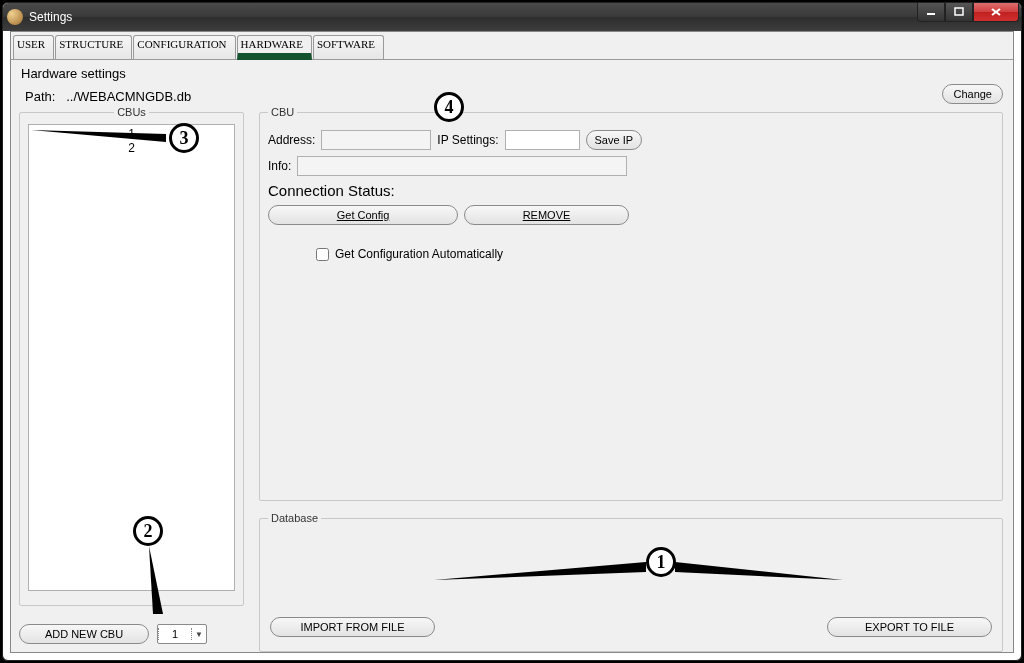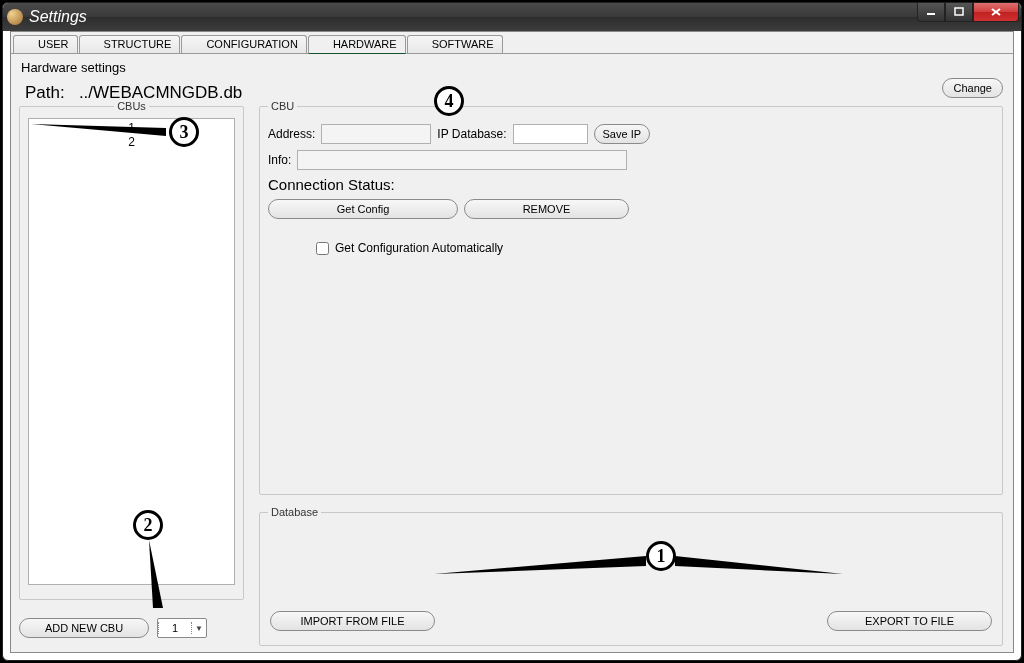--- a/index.html
+++ b/index.html
@@ -31,21 +31,21 @@
   align-items: center;
   padding: 0 4px;
   color: #fff;
   position: relative;
 }
 .titlebar .icon {
   width: 16px; height: 16px; margin-right: 6px;
   background: radial-gradient(circle at 30% 30%, #f0d090, #a07030);
   border-radius: 50%;
 }
-.titlebar .title { font-size: 16px; font-style: italic; }
+.titlebar .title { font-size: 12px; }
 .win-controls {
   position: absolute; right: 2px; top: 0; display: flex;
 }
 .win-btn {
   width: 28px; height: 19px;
   background: linear-gradient(to bottom,#555,#333);
   border: 1px solid #222; border-top: none;
   display: flex; align-items: center; justify-content: center;
   font-size: 10px; color: #eee;
 }
@@ -60,43 +60,44 @@
   left: 7px; right: 7px; top: 28px; bottom: 7px;
   background: #f0f0f0;
   border: 1px solid #888;
 }
 .tabstrip {
   display: flex;
   padding: 2px 2px 0 2px;
   background: #f0f0f0;
 }
 .tab {
-  padding: 2px 8px 3px 24px;
+  padding: 2px 8px 3px 3px;
   border: 1px solid #9a9a9a;
   border-bottom: none;
   background: linear-gradient(to bottom,#f6f6f6,#e6e6e6);
   border-radius: 3px 3px 0 0;
   margin-right: 1px;
   font-size: 11px;
   position: relative;
   top: 1px;
+  font-family: Liberation Serif, serif;
 }
 .tab.active {
   background: #f0f0f0;
-  border-bottom: 1px solid #14532d;
+  border-bottom: 7px solid #14532d;
   z-index: 2;
 }
 .tabpage {
   border-top: 1px solid #9a9a9a;
   padding: 4px 8px;
   height: calc(100% - 22px);
   position: relative;
 }
 .page-title { font-size: 13px; margin: 2px 0 8px 2px; }
-.path-row { margin: 6px 0 8px 6px; font-size: 17px; }
+.path-row { margin: 6px 0 8px 6px; font-size: 13px; }
 .change-btn {
   position: absolute; right: 10px; top: 24px;
 }
 .btn {
   background: linear-gradient(to bottom,#f7f7f7,#e3e3e3);
   border: 1px solid #8a8a8a;
   border-radius: 10px;
   padding: 2px 10px;
   font-size: 11px;
   min-height: 20px;
@@ -237,35 +238,35 @@
         </div>
       </div>
 
       <div class="cbu-panel">
         <fieldset class="group" style="height:100%;">
           <legend>CBU</legend>
 
           <div class="row" style="">
             <label>Address:</label>
             <input class="text" style="width: 110px;" value="">
-            <label>IP Database:</label>
+            <label>IP Settings:</label>
             <input class="text white" style="width: 75px;" value="">
             <button class="btn tiny">Save IP</button>
           </div>
 
           <div class="row">
             <label>Info:</label>
             <input class="text" style="width: 330px;" value="">
           </div>
 
           <div class="row">
             <label style="font-size:15px">Connection Status:</label>
           </div>
 
-          <div class="row" style="margin-top:4px;">
+          <div class="row" style="margin-top:4px;text-decoration:underline;">
             <button class="btn wide">Get Config</button>
             <button class="btn mid">REMOVE</button>
           </div>
 
           <div class="row" style="margin-top:22px;padding-left:48px;">
             <input type="checkbox" style="">
             <label>Get Configuration Automatically</label>
           </div>
         </fieldset>
       </div>

